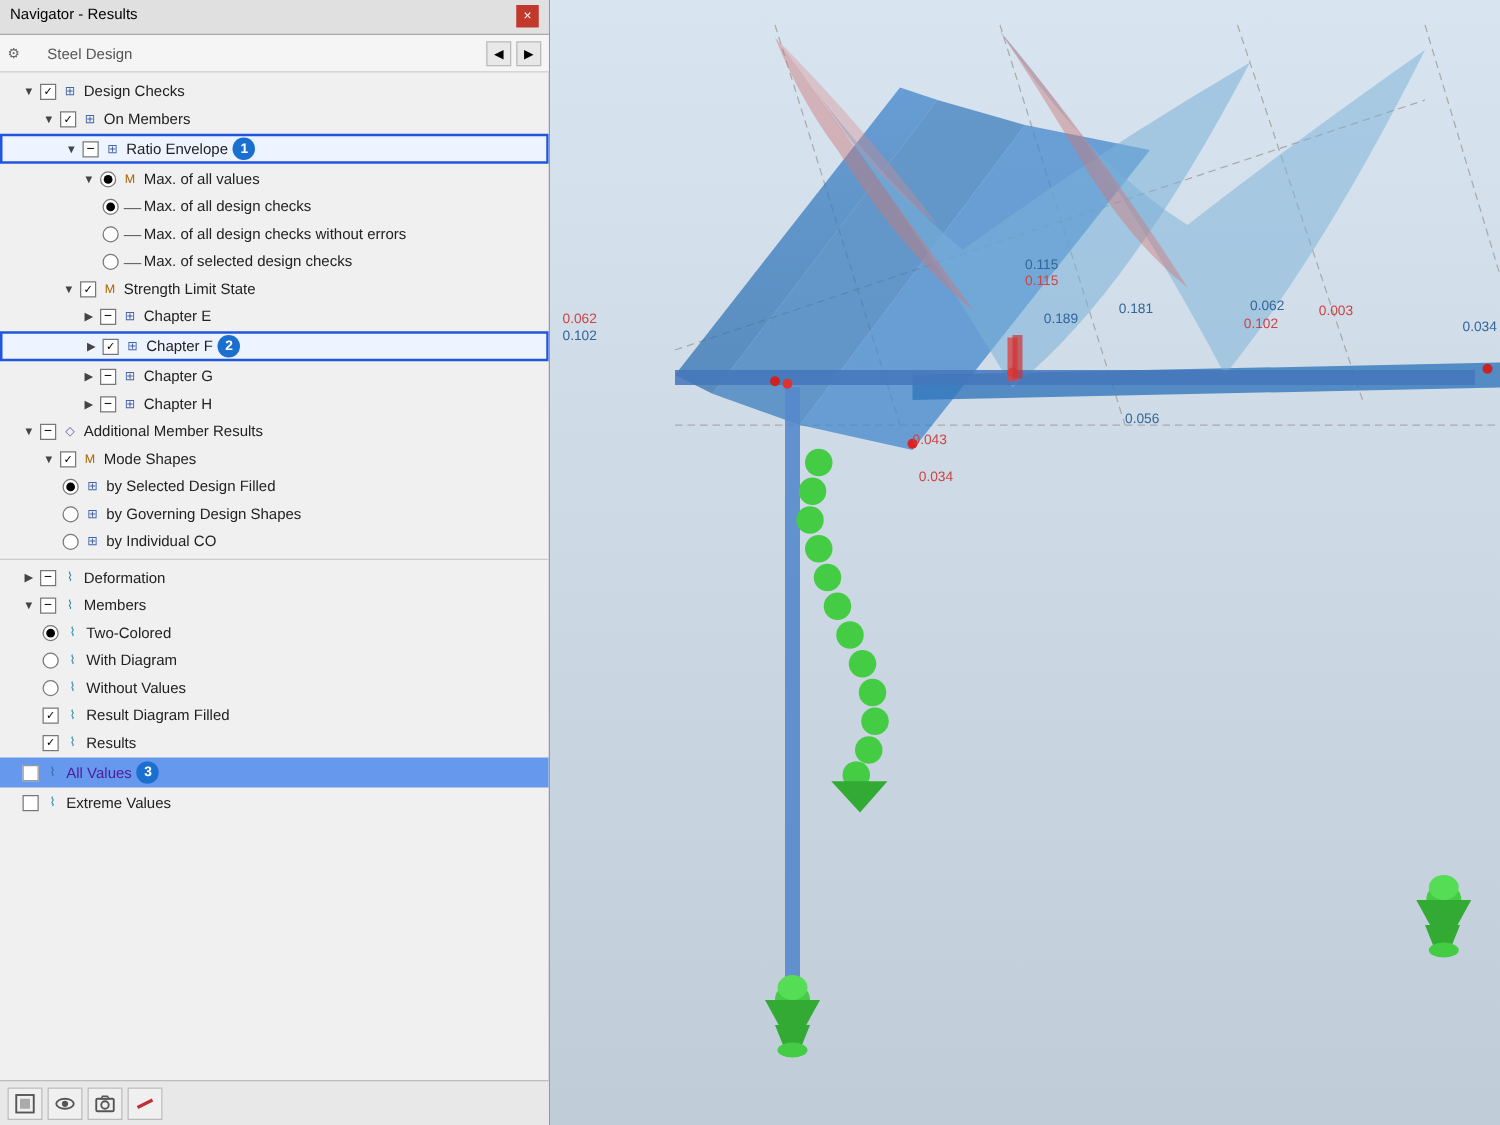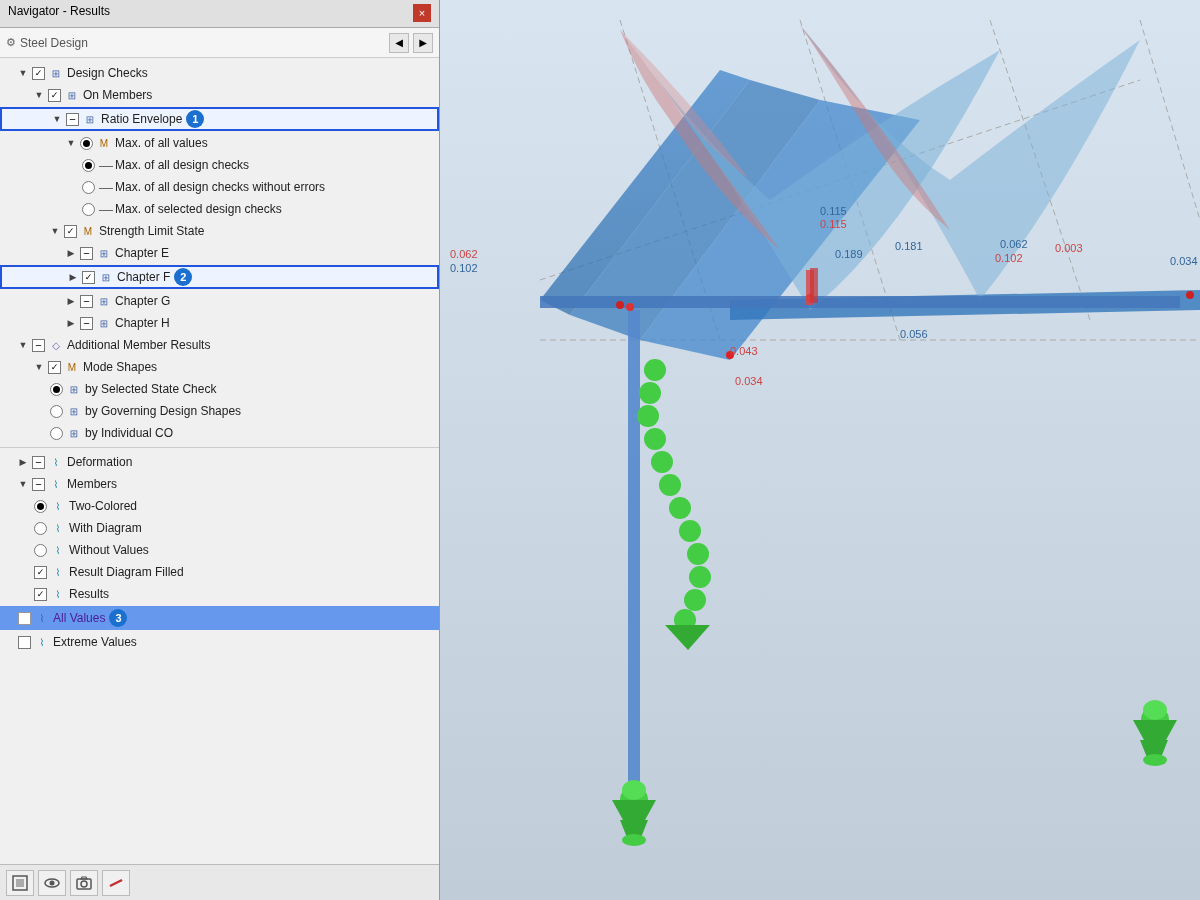--- a/index.html
+++ b/index.html
@@ -33,21 +33,21 @@
 
     .toolbar {
       background: #f5f5f5;
       border-bottom: 1px solid #ccc;
       padding: 3px 6px;
       display: flex;
       align-items: center;
       gap: 4px;
       height: 30px;
     }
-    .toolbar-title { font-size: 12px; color: #555; flex: 1; }
+    .toolbar-title { font-size: 12px; color: #555; flex: 1; margin-left: 18px; }
     .toolbar-btn {
       width: 20px; height: 20px;
       background: #e8e8e8;
       border: 1px solid #bbb;
       cursor: pointer;
       font-size: 10px;
       display: flex; align-items: center; justify-content: center;
     }
 
     
@@ -271,21 +271,21 @@
       <div class="tree-item indent-2">
         <span class="expand-btn">▼</span>
         <span class="checkbox checked"></span>
         <span class="tree-icon icon-mode">M</span>
         <span class="item-label">Mode Shapes</span>
       </div>
 
       <div class="tree-item indent-3">
         <span class="radio-btn selected"></span>
         <span class="tree-icon icon-table">⊞</span>
-        <span class="item-label">by Selected State Check</span>
+        <span class="item-label">by Selected Design Filled</span>
       </div>
 
       <div class="tree-item indent-3">
         <span class="radio-btn"></span>
         <span class="tree-icon icon-table">⊞</span>
         <span class="item-label">by Governing Design Shapes</span>
       </div>
 
       <div class="tree-item indent-3">
         <span class="radio-btn"></span>

